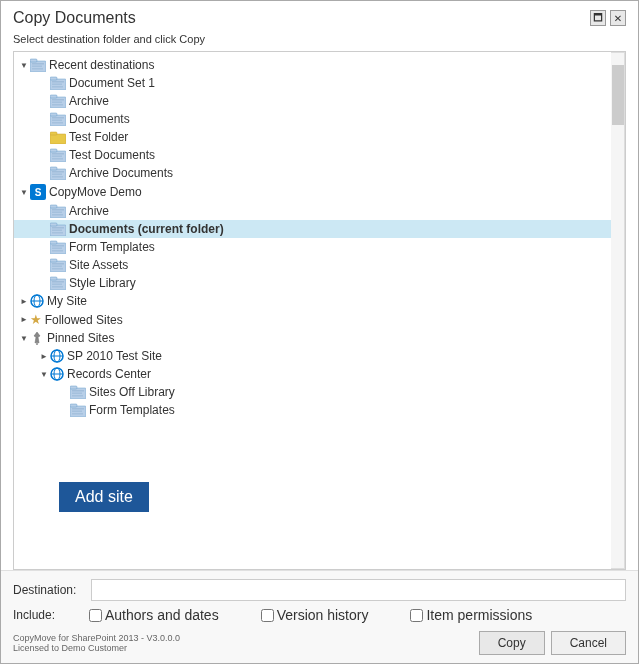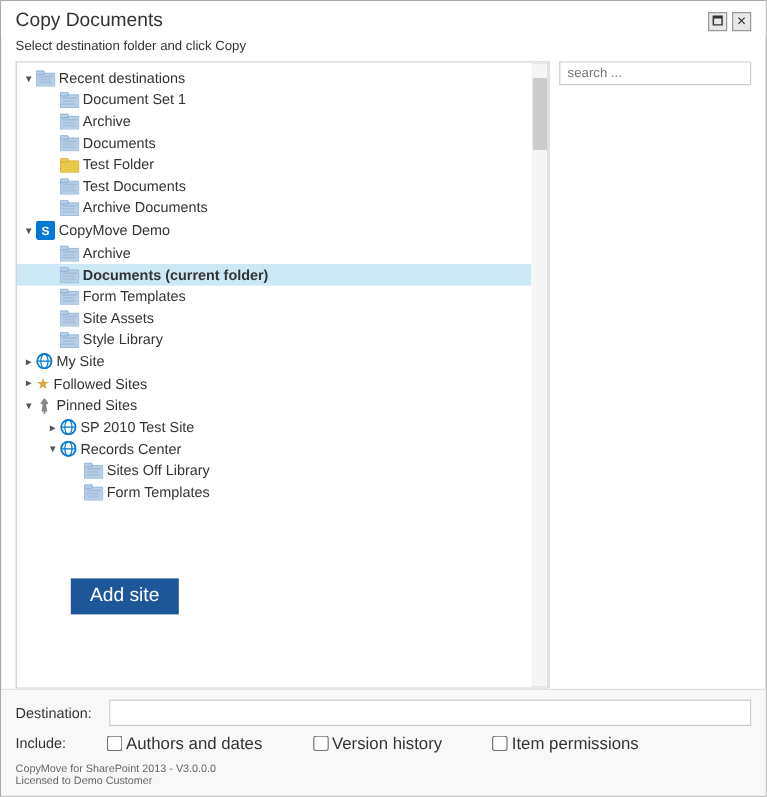--- a/index.html
+++ b/index.html
@@ -483,23 +483,20 @@
             </span>
             <span class="item-label">Form Templates</span>
           </div>
           <button class="add-site-popup">Add site</button>
         </div>
       <div class="scrollbar-area">
         <div style="width:12px; height:60px; background:#ccc; margin:2px auto; position:absolute; top:10px; left:1px;"></div>
       </div>
     </div>
 
-    <div class="search-pane">
-      <input class="search-input" type="text" placeholder="search ..." style="">
-    </div>
   </div>
 
   <div class="bottom-area">
 
     <div class="destination-row">
       <span class="dest-label">Destination:</span>
       <input class="dest-input" type="text" value="" style="">
     </div>
 
     <div class="include-row">
@@ -518,15 +515,19 @@
         <input type="checkbox" id="chk-perms" style="">
         <label for="chk-perms">Item permissions</label>
       </div>
     </div>
 
     <div class="button-row">
       <div>
         <div class="footer-text">CopyMove for SharePoint 2013 - V3.0.0.0</div>
         <div class="footer-text">Licensed to Demo Customer</div>
       </div>
+      <div class="action-buttons">
+        <button class="btn primary">Copy</button>
+        <button class="btn">Cancel</button>
+      </div>
     </div>
   </div>
 </div>
 
 </body></html>

